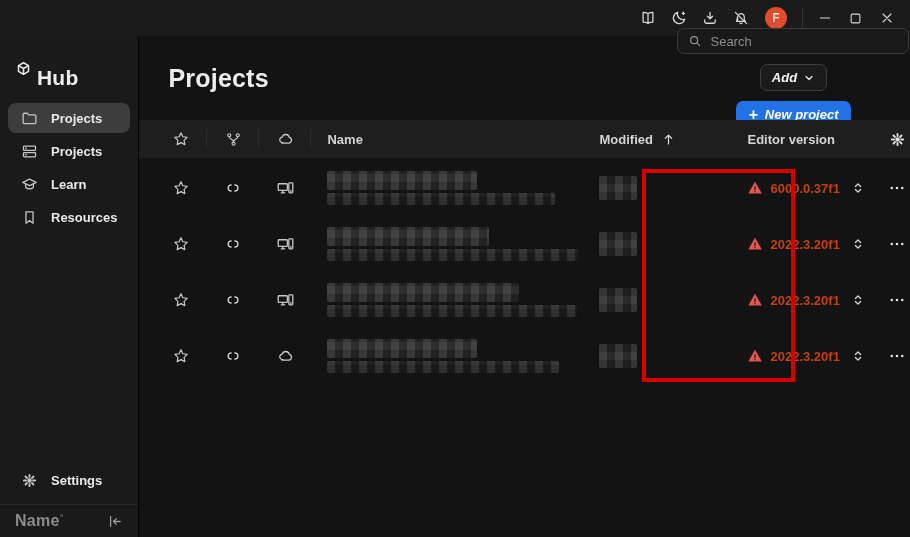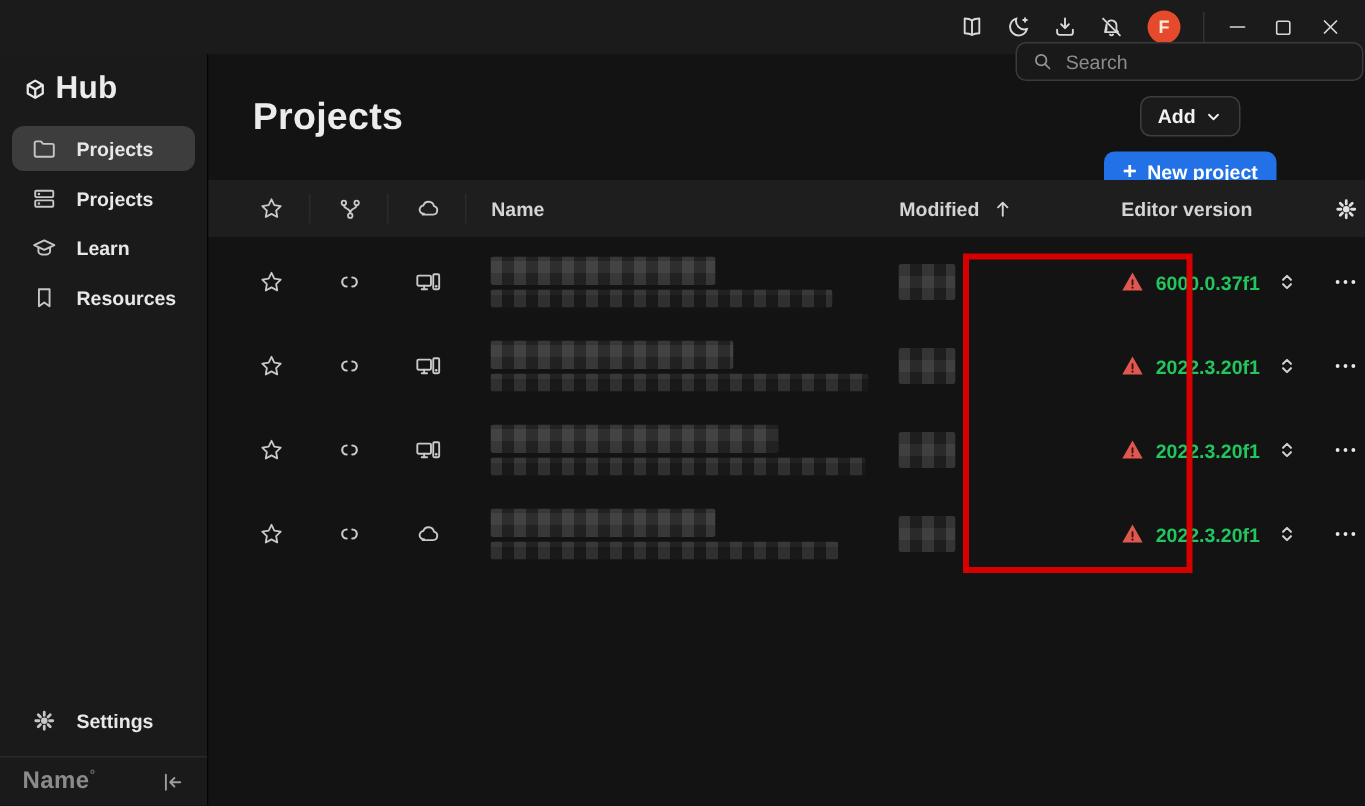--- a/index.html
+++ b/index.html
@@ -1,36 +1,36 @@
 <!DOCTYPE html>
 <html><head>
 <meta charset="utf-8">
 <style>
   * { margin:0; padding:0; box-sizing:border-box; }
   html,body { width:910px; height:537px; overflow:hidden; background:#131313;
     font-family:"Liberation Sans", sans-serif; color:#ececec; }
-  button { font-family:inherit; background:none; border:none; color:inherit; cursor:pointer; }
+  button { font-family:inherit; background:none; border:none; color:inherit; cursor:pointer;font-style:italic; }
   svg { display:block; }
 
   
   .titlebar { height:36px; background:#1b1b1b; display:flex; align-items:center;
     justify-content:flex-end; padding-right:8px; }
   .tb-btn { width:31px; height:30px; display:flex; align-items:center; justify-content:center; color:#d8d8d8; }
   .avatar { width:22px; height:22px; border-radius:50%; background:#e44a2b; color:#fbe9da;
     font-size:12px; font-weight:bold; display:flex; align-items:center; justify-content:center; margin:0 9px; }
   .tb-sep { width:1px; height:20px; background:#333; margin:0 6px; }
 
   
   .body { display:flex; height:501px; }
 
   
   .sidebar { width:196px; background:#1a1a1a; border-right:1px solid #050505;
     display:flex; flex-direction:column; }
   .hub { display:flex; align-items:center; gap:6px; padding:11px 16px 13px; }
-  .hub-title { font-size:21px; font-weight:bold; letter-spacing:.2px; }
+  .hub-title { font-size:21px; font-weight:bold; letter-spacing:.2px;margin-top:19px; }
   .hub-logo { color:#e8e8e8; }
   .nav { display:flex; flex-direction:column; gap:3px; padding:0 8px; }
   .nav-item { display:flex; align-items:center; gap:13px; height:30px; padding:0 13px;
     border-radius:8px; font-size:13px; font-weight:bold; color:#e8e8e8; }
   .nav-item .nicon { color:#c6c6c6; display:flex; }
   .nav-item.selected { background:#3d3d3d; }
   .sidebar-spacer { flex:1; }
   .settings-wrap { padding:0 8px 9px; }
   .sidebar-footer { height:33px; border-top:1px solid #282828; display:flex; align-items:center;
     justify-content:space-between; padding:0 15px; }
@@ -77,21 +77,21 @@
       repeating-linear-gradient(0deg, rgba(0,0,0,.28) 0 8px, transparent 8px 16px); }
   .m1 { height:19px; }
   .m2 { height:12px; background-color:#222222; }
   .m3 { width:38px; height:24px; background-color:#2a2a2a; }
   .row:nth-child(1) .m1{width:150px} .row:nth-child(1) .m2{width:228px}
   .row:nth-child(2) .m1{width:162px} .row:nth-child(2) .m2{width:252px}
   .row:nth-child(3) .m1{width:192px} .row:nth-child(3) .m2{width:250px}
   .row:nth-child(4) .m1{width:150px} .row:nth-child(4) .m2{width:232px}
 
   .cell-ver { width:148px; padding-left:20px; display:flex; align-items:center; gap:7px;
-    font-size:13px; font-weight:bold; color:#22c55e; }
+    font-size:13px; font-weight:bold; color:#c2410c; }
   .warn { display:flex; }
   .ver-spin { margin-left:auto; margin-right:10px; color:#d2d2d2; display:flex; }
   .dots-btn { color:#e8e8e8; display:flex; }
 
   
   .annotation { position:absolute; left:503px; top:133px; width:153px; height:213px;
     border:4px solid #d60000; pointer-events:none; }
 </style>
 </head>
 <body>

